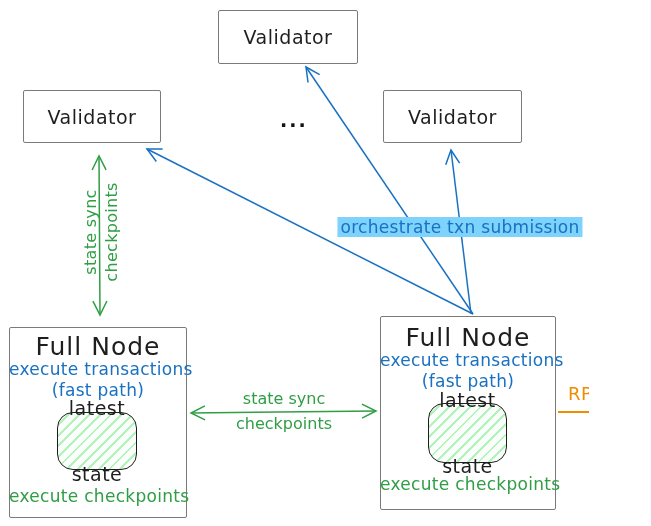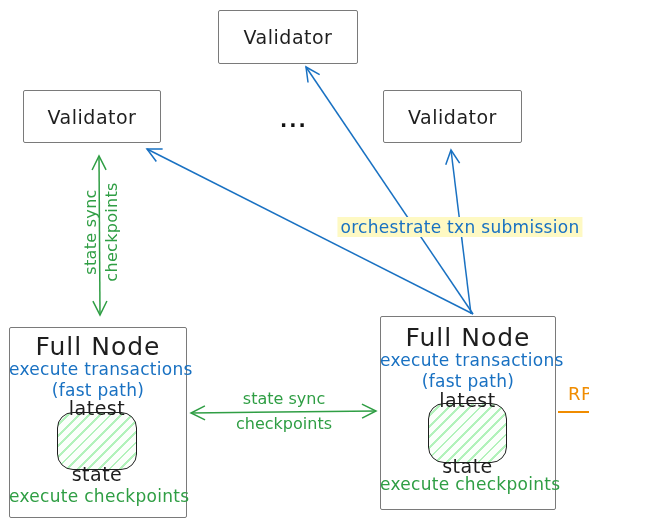--- a/index.html
+++ b/index.html
@@ -39,21 +39,21 @@
   }
   .sb-left  { left:57px;  top:412px; width:80px; height:58px; }
   .sb-right { left:428px; top:403px; width:79px; height:60px; }
 
   
   .flabel { position:absolute; z-index:5; white-space:nowrap; }
   .ellipsis { left:280px; top:109px; font-size:19px; font-weight:bold; letter-spacing:2px; color:#111; }
   .orchestrate {
     left:460px; top:217px; transform:translateX(-50%);
     color:var(--c-blue); font-size:17px; letter-spacing:0.3px;
-    background:#fef9c3; padding:0 3px;
+    background:#7dd3fc; padding:0 3px;
   }
   .rpcs { left:568px; top:383px; color:var(--c-orange); font-size:18px; letter-spacing:0.5px; }
   .mid-sync-1 { left:284px; top:389px; transform:translateX(-50%); color:var(--c-green); font-size:16px; }
   .mid-sync-2 { left:284px; top:414px; transform:translateX(-50%); color:var(--c-green); font-size:16px; }
   .vlabel {
     position:absolute; z-index:5; white-space:nowrap;
     transform:translate(-50%,-50%) rotate(-90deg);
     color:var(--c-green); font-size:16px; letter-spacing:0.3px;
   }
   .vsync1 { left:90px;  top:232px; }

